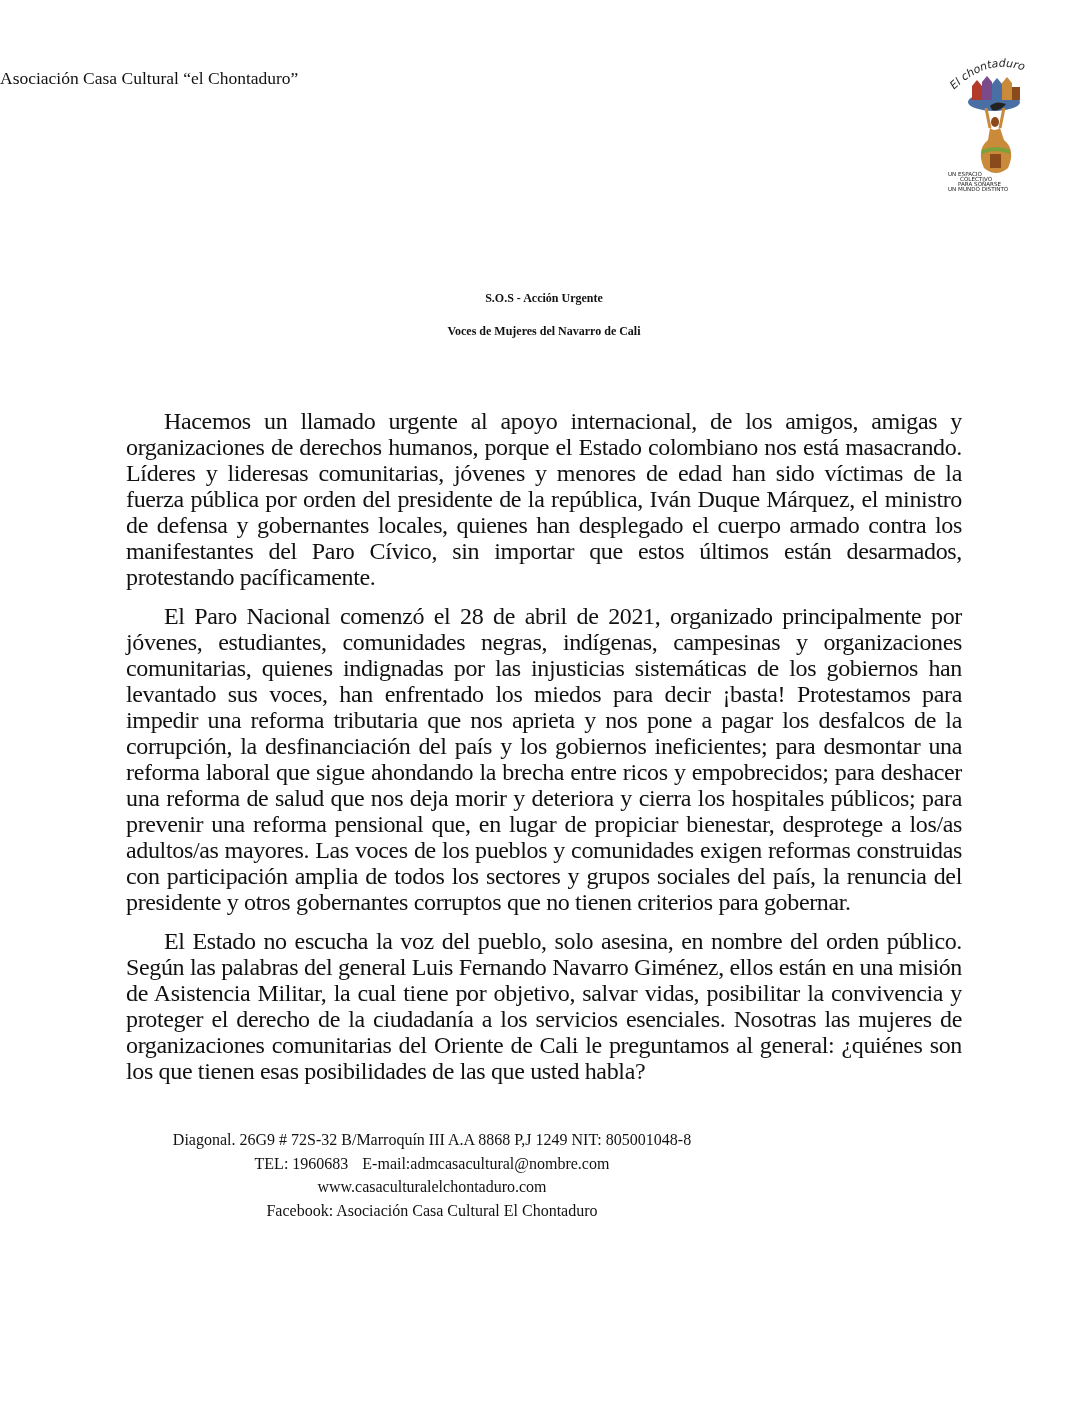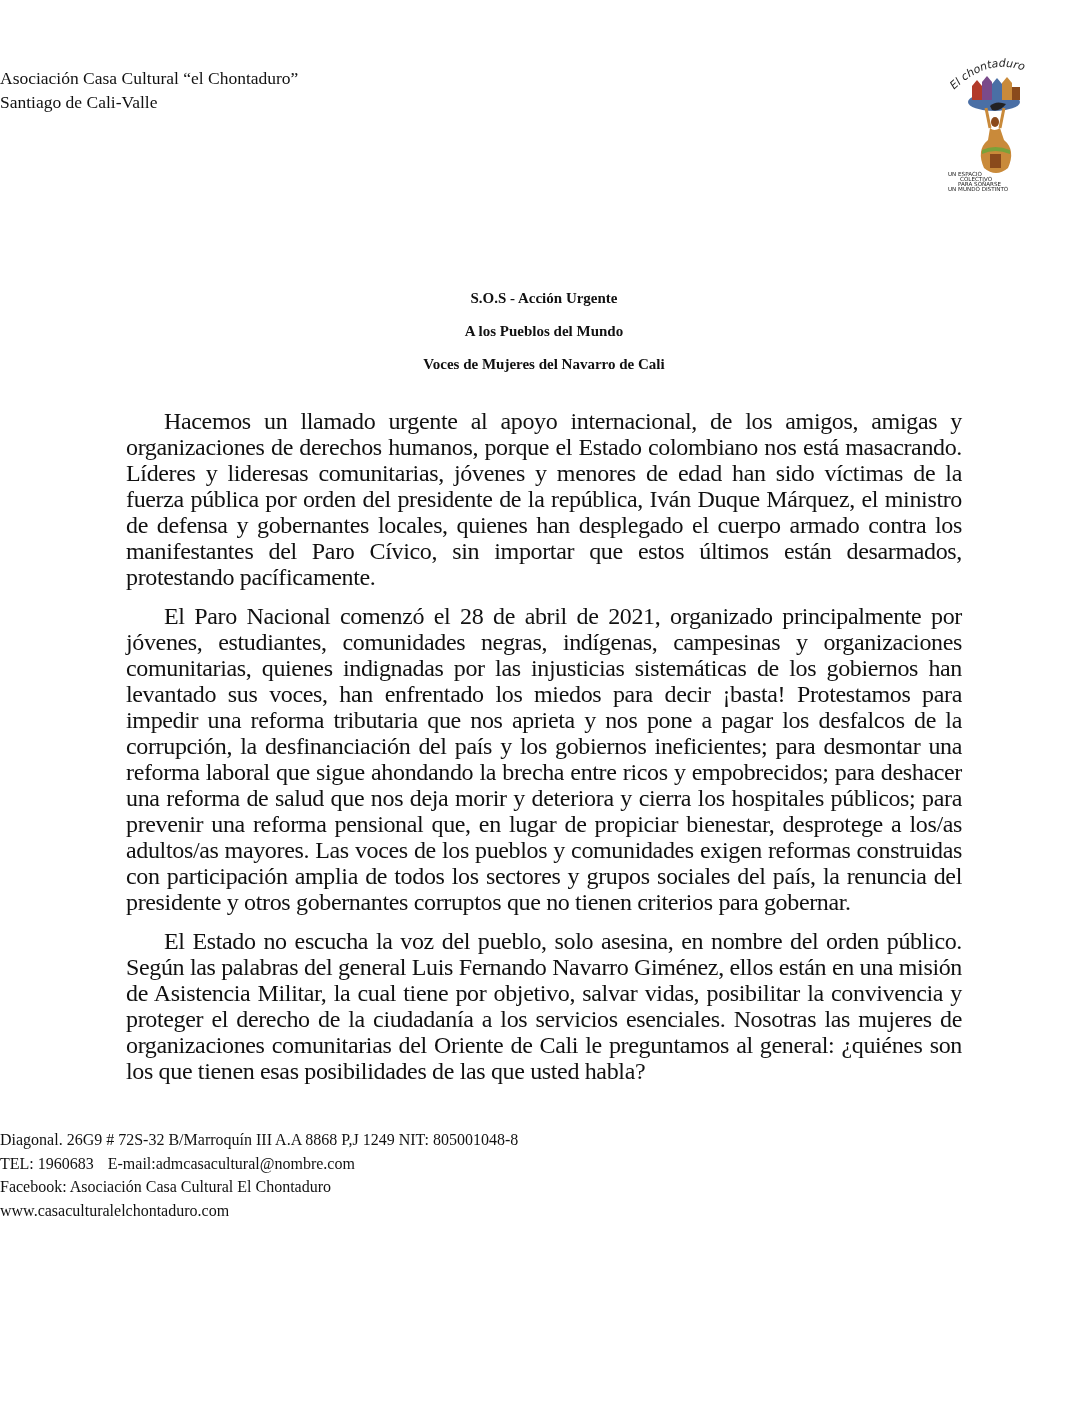--- a/index.html
+++ b/index.html
@@ -10,40 +10,39 @@
     .header {
       position: absolute; top: 66px; left: 0; width: 1088px;
       text-align: left; font-size: 17.5px; line-height: 24px;
     }
     .header div { margin: 0; }
     .logo {
       position: absolute; left: 942px; top: 50px; width: 110px; height: 145px;
     }
     .titles {
       position: absolute; top: 282px; left: 0; width: 1088px;
-      text-align: center; font-weight: bold; font-size: 15px; line-height: 33px;
+      text-align: center; font-weight: bold; font-size: 12px; line-height: 33px;
     }
     .body-text {
       position: absolute; top: 408px; left: 126px; width: 836px;
       font-size: 24px; line-height: 26px; text-align: justify;
       letter-spacing: -0.35px; word-spacing: 0px;
     }
     .body-text p { margin: 0 0 13px 0; text-indent: 38px; }
     .footer {
       position: absolute; top: 1128px; left: 0; width: 864px;
-      text-align: left; font-size: 16px; line-height: 23.5px;
+      text-align: center; font-size: 16px; line-height: 23.5px;
     }
     .footer .gap { display: inline-block; width: 14px; }
   </style>
 </head>
 <body>
 
 <div class="header">
   <div>Asociación Casa Cultural “el Chontaduro”</div>
-  <div>Santiago de Cali-Valle</div>
 </div>
 
 <div class="logo">
   <svg width="110" height="145" viewBox="0 0 110 145" xmlns="http://www.w3.org/2000/svg">
     <defs>
       <path id="arcPath" d="M 12 40 Q 55 -2 102 32" fill="none"></path>
     </defs>
     <text font-family="DejaVu Sans, sans-serif" font-size="11" fill="#222222" font-style="italic">
       <textPath href="#arcPath">El chontaduro</textPath>
     </text>
@@ -71,30 +70,29 @@
       <tspan x="6" y="126">UN ESPACIO</tspan>
       <tspan x="18" y="131">COLECTIVO</tspan>
       <tspan x="16" y="136">PARA SOÑARSE</tspan>
       <tspan x="6" y="141">UN MUNDO DISTINTO</tspan>
     </text>
   </svg>
 </div>
 
 <div class="titles">
   <div>S.O.S - Acción Urgente</div>
-  <div>A los Pueblos del Mundo</div>
   <div>Voces de Mujeres del Navarro de Cali</div>
 </div>
 
 <div class="body-text">
   <p>Hacemos un llamado urgente al apoyo internacional, de los amigos, amigas y organizaciones de derechos humanos, porque el Estado colombiano nos está masacrando. Líderes y lideresas comunitarias, jóvenes y menores de edad han sido víctimas de la fuerza pública por orden del presidente de la república, Iván Duque Márquez, el ministro de defensa y gobernantes locales, quienes han desplegado el cuerpo armado contra los manifestantes del Paro Cívico, sin importar que estos últimos están desarmados, protestando pacíficamente.</p>
   <p>El Paro Nacional comenzó el 28 de abril de 2021, organizado principalmente por jóvenes, estudiantes, comunidades negras, indígenas, campesinas y organizaciones comunitarias, quienes indignadas por las injusticias sistemáticas de los gobiernos han levantado sus voces, han enfrentado los miedos para decir ¡basta! Protestamos para impedir una reforma tributaria que nos aprieta y nos pone a pagar los desfalcos de la corrupción, la desfinanciación del país y los gobiernos ineficientes; para desmontar una reforma laboral que sigue ahondando la brecha entre ricos y empobrecidos; para deshacer una reforma de salud que nos deja morir y deteriora y cierra los hospitales públicos; para prevenir una reforma pensional que, en lugar de propiciar bienestar, desprotege a los/as adultos/as mayores. Las voces de los pueblos y comunidades exigen reformas construidas con participación amplia de todos los sectores y grupos sociales del país, la renuncia del presidente y otros gobernantes corruptos que no tienen criterios para gobernar.</p>
   <p>El Estado no escucha la voz del pueblo, solo asesina, en nombre del orden público. Según las palabras del general Luis Fernando Navarro Giménez, ellos están en una misión de Asistencia Militar, la cual tiene por objetivo, salvar vidas, posibilitar la convivencia y proteger el derecho de la ciudadanía a los servicios esenciales. Nosotras las mujeres de organizaciones comunitarias del Oriente de Cali le preguntamos al general: ¿quiénes son los que tienen esas posibilidades de las que usted habla?</p>
 </div>
 
 <div class="footer">
   <div>Diagonal. 26G9 # 72S-32 B/Marroquín III A.A 8868 P,J 1249 NIT: 805001048-8</div>
   <div>
     <span>TEL: 1960683</span><span class="gap"></span><span>E-mail:admcasacultural@nombre.com</span>
   </div>
+  <div>www.casaculturalelchontaduro.com</div>
   <div>Facebook: Asociación Casa Cultural El Chontaduro</div>
-  <div>www.casaculturalelchontaduro.com</div>
 </div>
 
 </body></html>

